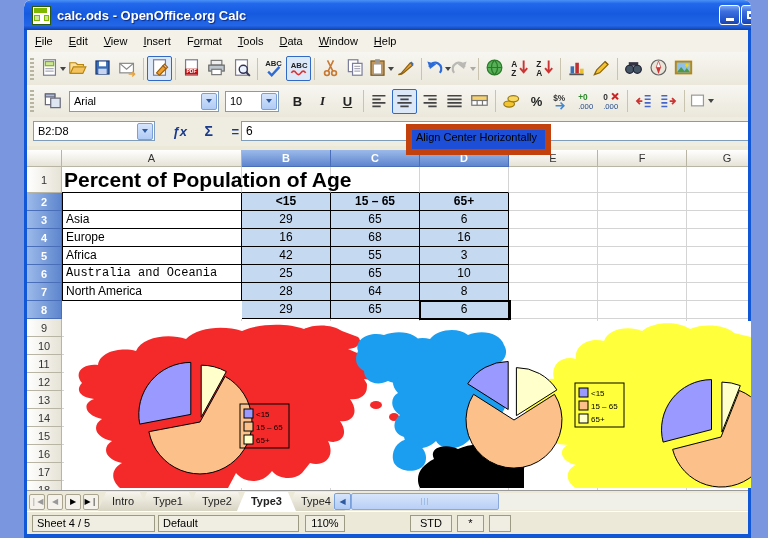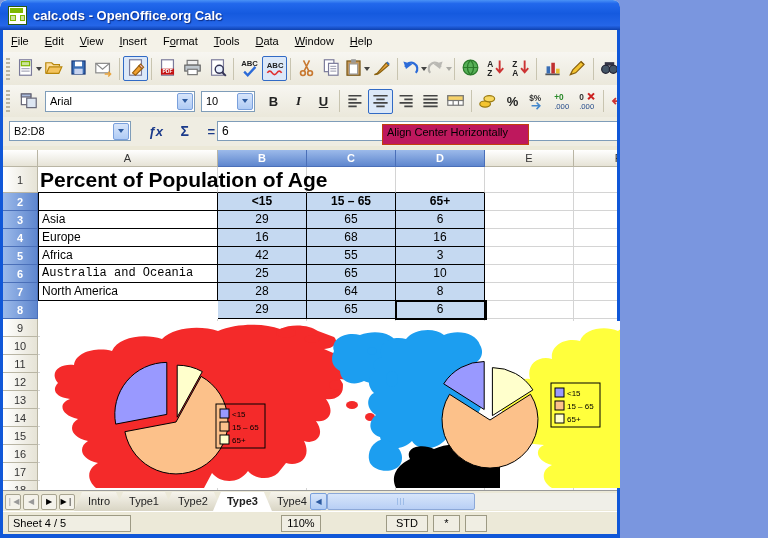--- a/index.html
+++ b/index.html
@@ -1,17 +1,17 @@
 <!DOCTYPE html>
 <html><head>
 <meta charset="utf-8">
 <style>
   html,body{margin:0;padding:0;background:#7A96DF;}
-  #app{position:relative;width:620px;height:538px;font-family:"Liberation Sans",sans-serif;
-       background:#ECE9D8;border-radius:7px 7px 0 0;overflow:hidden;font-size:11px;color:#000;}
+  #app{position:relative;width:727px;height:538px;font-family:"Liberation Sans",sans-serif;
+       background:#ECE9D8;border-radius:7px 7px 0 0;overflow:hidden;font-size:11px;color:#000;margin-left:24px;}
   .abs{position:absolute;}
   
   #titlebar{left:0;top:0;width:768px;height:30px;border-radius:7px 7px 0 0;
     background:linear-gradient(180deg,#4A92F6 0%,#2268EC 12%,#155ADF 45%,#2566E8 85%,#0E41B0 100%);
     display:flex;align-items:center;}
   #frame-left{left:0;top:30px;bottom:0;width:3px;background:#1057D8;}
   #frame-right{right:0;top:30px;bottom:0;width:3px;background:#1057D8;}
   #frame-bottom{left:0;bottom:0;width:768px;height:4px;background:#1057D8;}
   #title-text{color:#fff;font-weight:bold;font-size:13px;text-shadow:1px 1px 1px #0A2A80;margin-left:6px;}
   .win-btn{width:21px;height:20px;border:1px solid #fff;border-radius:3px;margin-left:1px;
@@ -46,22 +46,22 @@
   .combo{height:21px;background:#fff;border:1px solid #7F9DB9;display:flex;align-items:center;box-sizing:border-box;}
   .combo .val{flex:1;padding-left:4px;font-size:11px;}
   .combo .cbtn{width:16px;height:17px;margin-right:1px;border:1px solid #7AA0DC;border-radius:2px;
     background:linear-gradient(180deg,#D7E5FA,#AFCBF5);display:flex;align-items:center;justify-content:center;box-sizing:border-box;}
   .cbtn i{width:0;height:0;border-left:3px solid transparent;border-right:3px solid transparent;border-top:4px solid #2C5AA0;}
   
   #formulabar{left:3px;top:117px;width:762px;height:29px;background:#EFEDE2;border-bottom:1px solid #CFCBB8;}
   #formula-input{position:absolute;left:214px;top:4px;width:545px;height:20px;background:#fff;
     border:1px solid #7F9DB9;box-sizing:border-box;font-size:12px;padding:2px 0 0 4px;}
   .fbtn{position:absolute;top:4px;height:20px;display:flex;align-items:center;justify-content:flex-end;}
-  #tooltip{left:382px;top:124px;height:18px;background:#be185d;border:1px solid #c2410c;
-    padding:1px 20px 0 4px;font-size:11px;z-index:60;white-space:nowrap;}
+  #tooltip{left:382px;top:124px;height:18px;background:#1d4ed8;border:6px solid #c2410c;
+    padding:1px 8px 0 4px;font-size:11px;z-index:60;white-space:nowrap;}
   
   #strip{left:3px;top:146px;width:762px;height:4px;background:#ECE9D8;}
   #sheet{left:3px;top:150px;width:758px;height:340px;background:#fff;overflow:hidden;}
   .colhead,.rowhead,#corner{position:absolute;box-sizing:border-box;font-size:11px;
     background:linear-gradient(180deg,#FFFFFF,#E6E3D6);border-right:1px solid #B9B5A4;border-bottom:1px solid #B9B5A4;
     display:flex;align-items:center;justify-content:center;color:#333;}
   .rowhead{background:linear-gradient(90deg,#FFFFFF,#E6E3D6);}
   .colhead.sel,.rowhead.sel{background:linear-gradient(180deg,#9CBAEA,#5E86CE);color:#fff;font-weight:bold;border-color:#4A6FB8;}
   .rowhead.sel{background:linear-gradient(90deg,#9CBAEA,#5E86CE);}
   .cell{position:absolute;box-sizing:border-box;border-right:1px solid #D4D4D4;border-bottom:1px solid #D4D4D4;
@@ -689,20 +689,21 @@
           <span class="sb-grip h"></span>
         </div>
         <div class="sb-btn" style="left: 427px; top: 0px; width: 17px; height: 17px;">
           <span>▶</span>
         </div>
       </div>
     </div>
 
   <div id="statusbar" class="abs">
     <div class="status-panel" style="left:5px;width:123px">Sheet 4 / 5</div>
+    <div class="status-panel" style="left:131px;width:141px">Default</div>
     <div class="status-panel center" style="left:278px;width:40px">110%</div>
     <div class="status-panel center" style="left:383px;width:42px">STD</div>
     <div class="status-panel center" style="left:430px;width:27px">*</div>
     <div class="status-panel" style="left:462px;width:22px"></div>
   </div>
 
   <div id="frame-left" class="abs"></div>
   <div id="frame-right" class="abs"></div>
   <div id="frame-bottom" class="abs"></div>
 </div>

